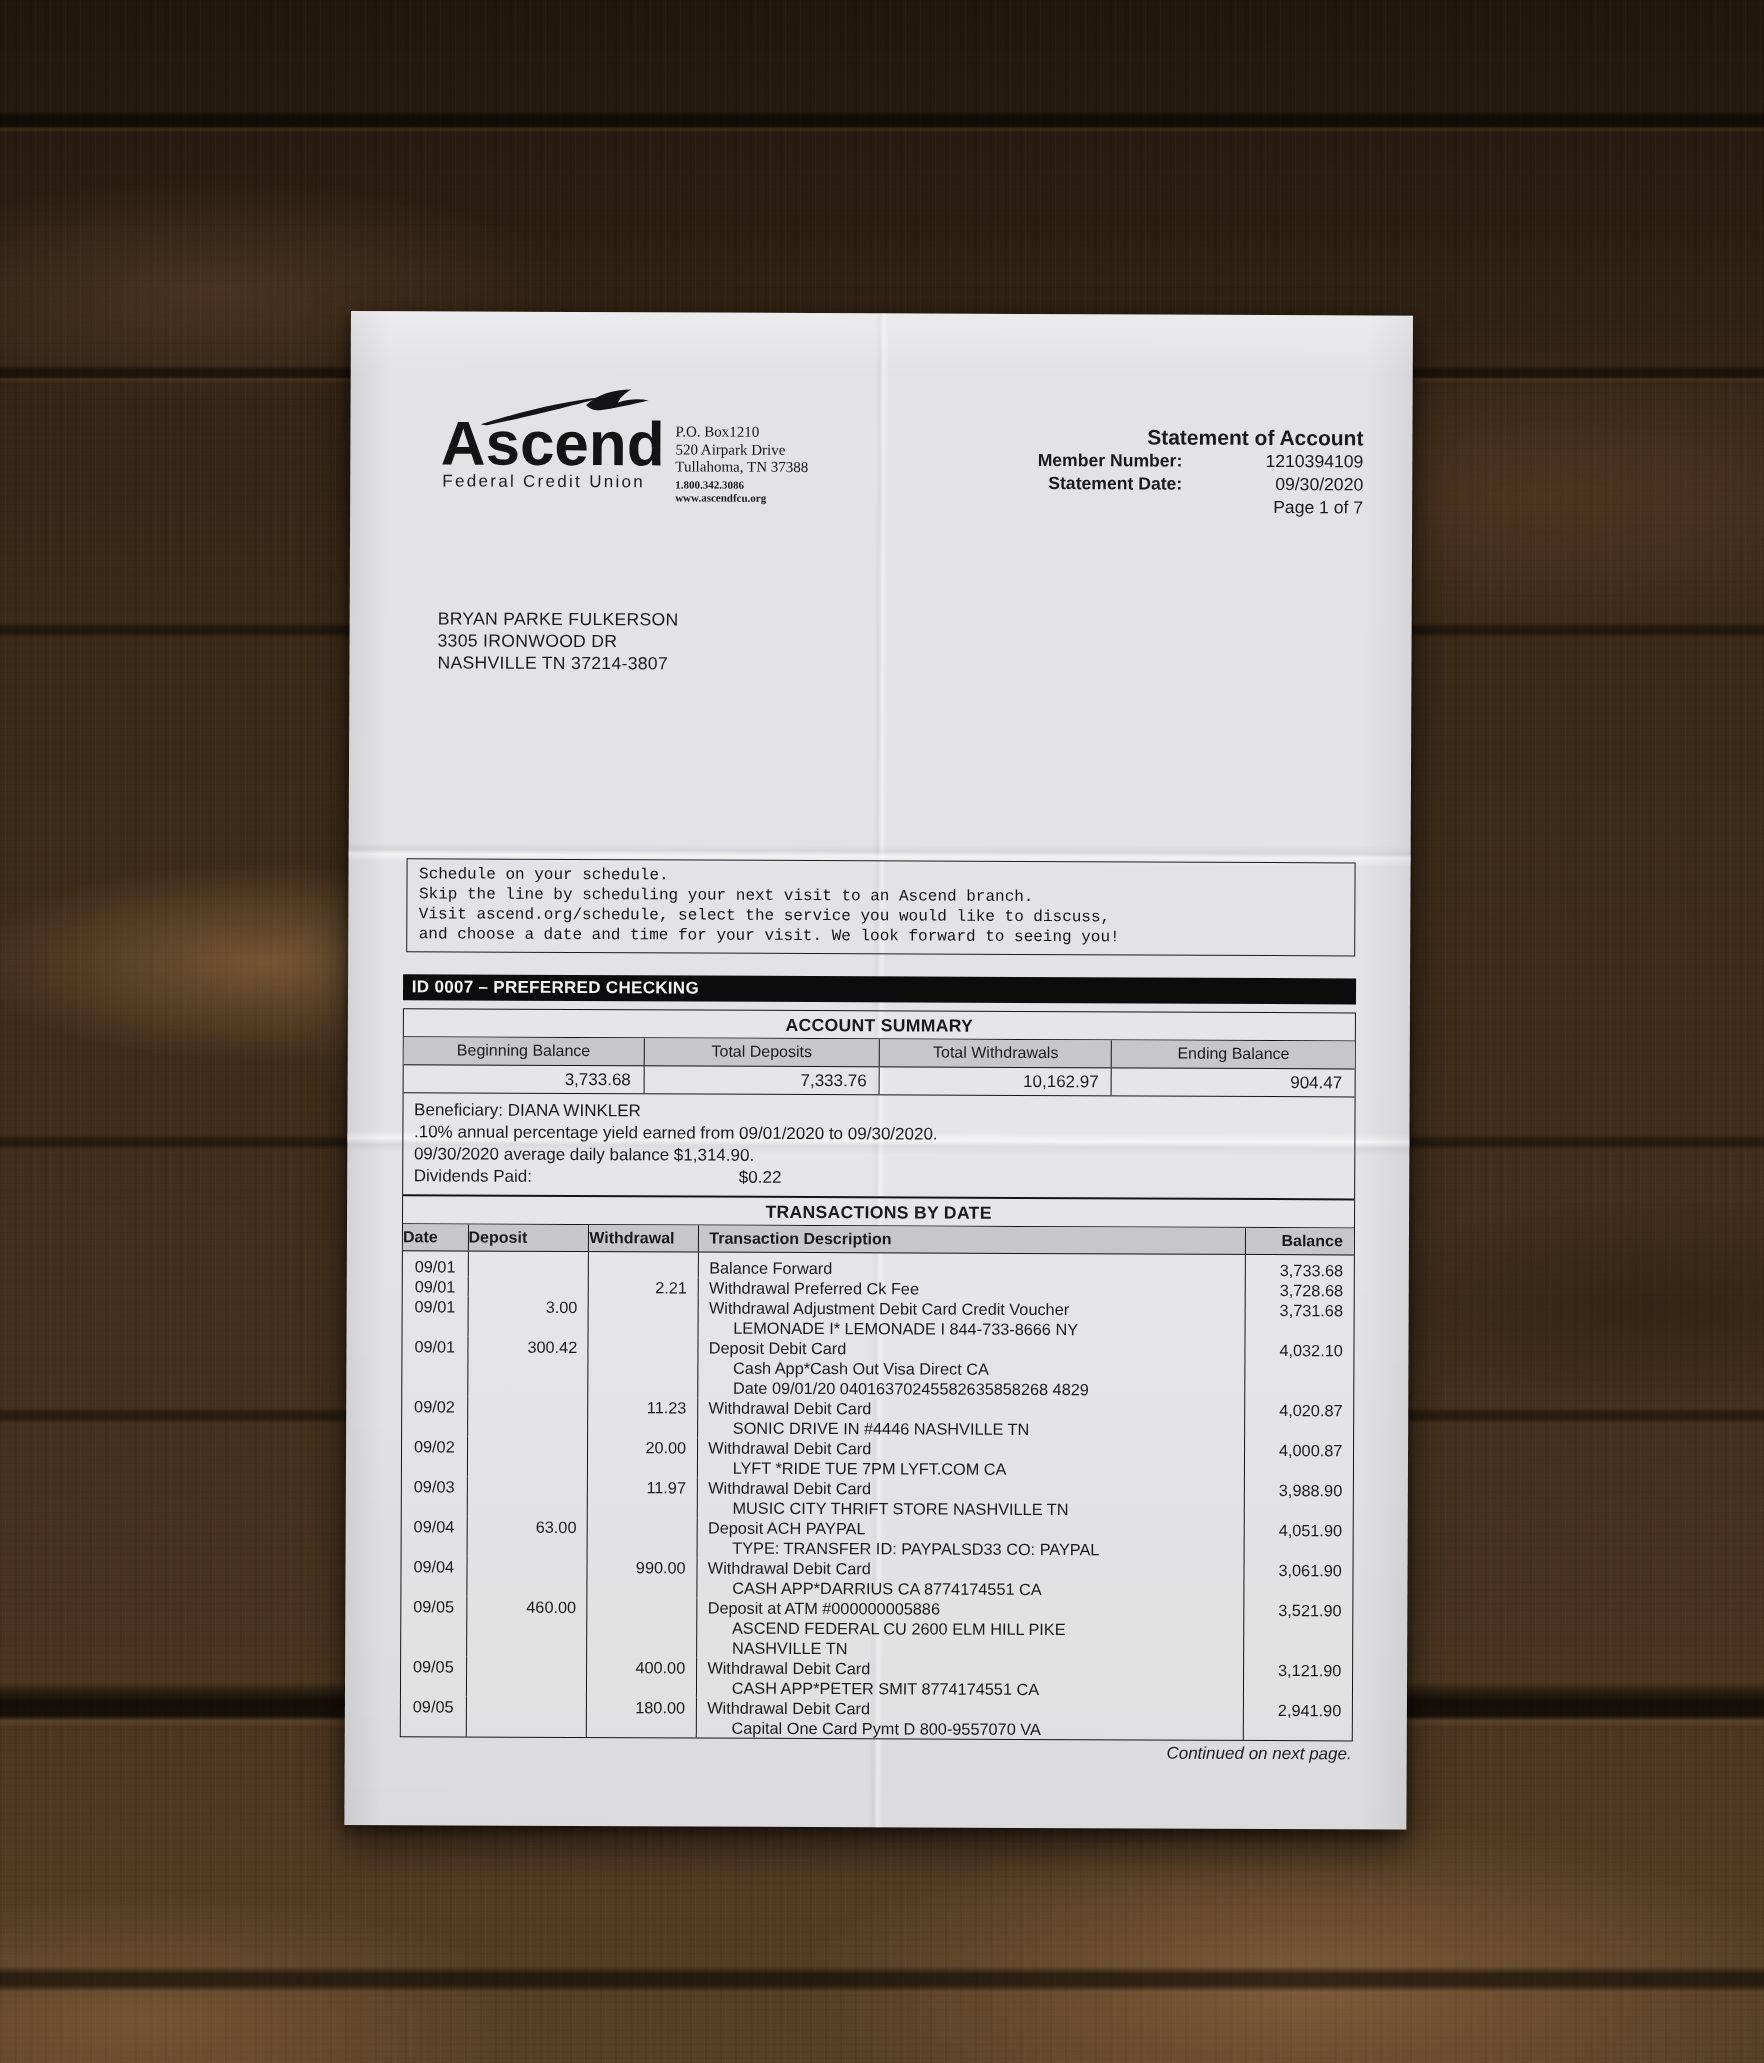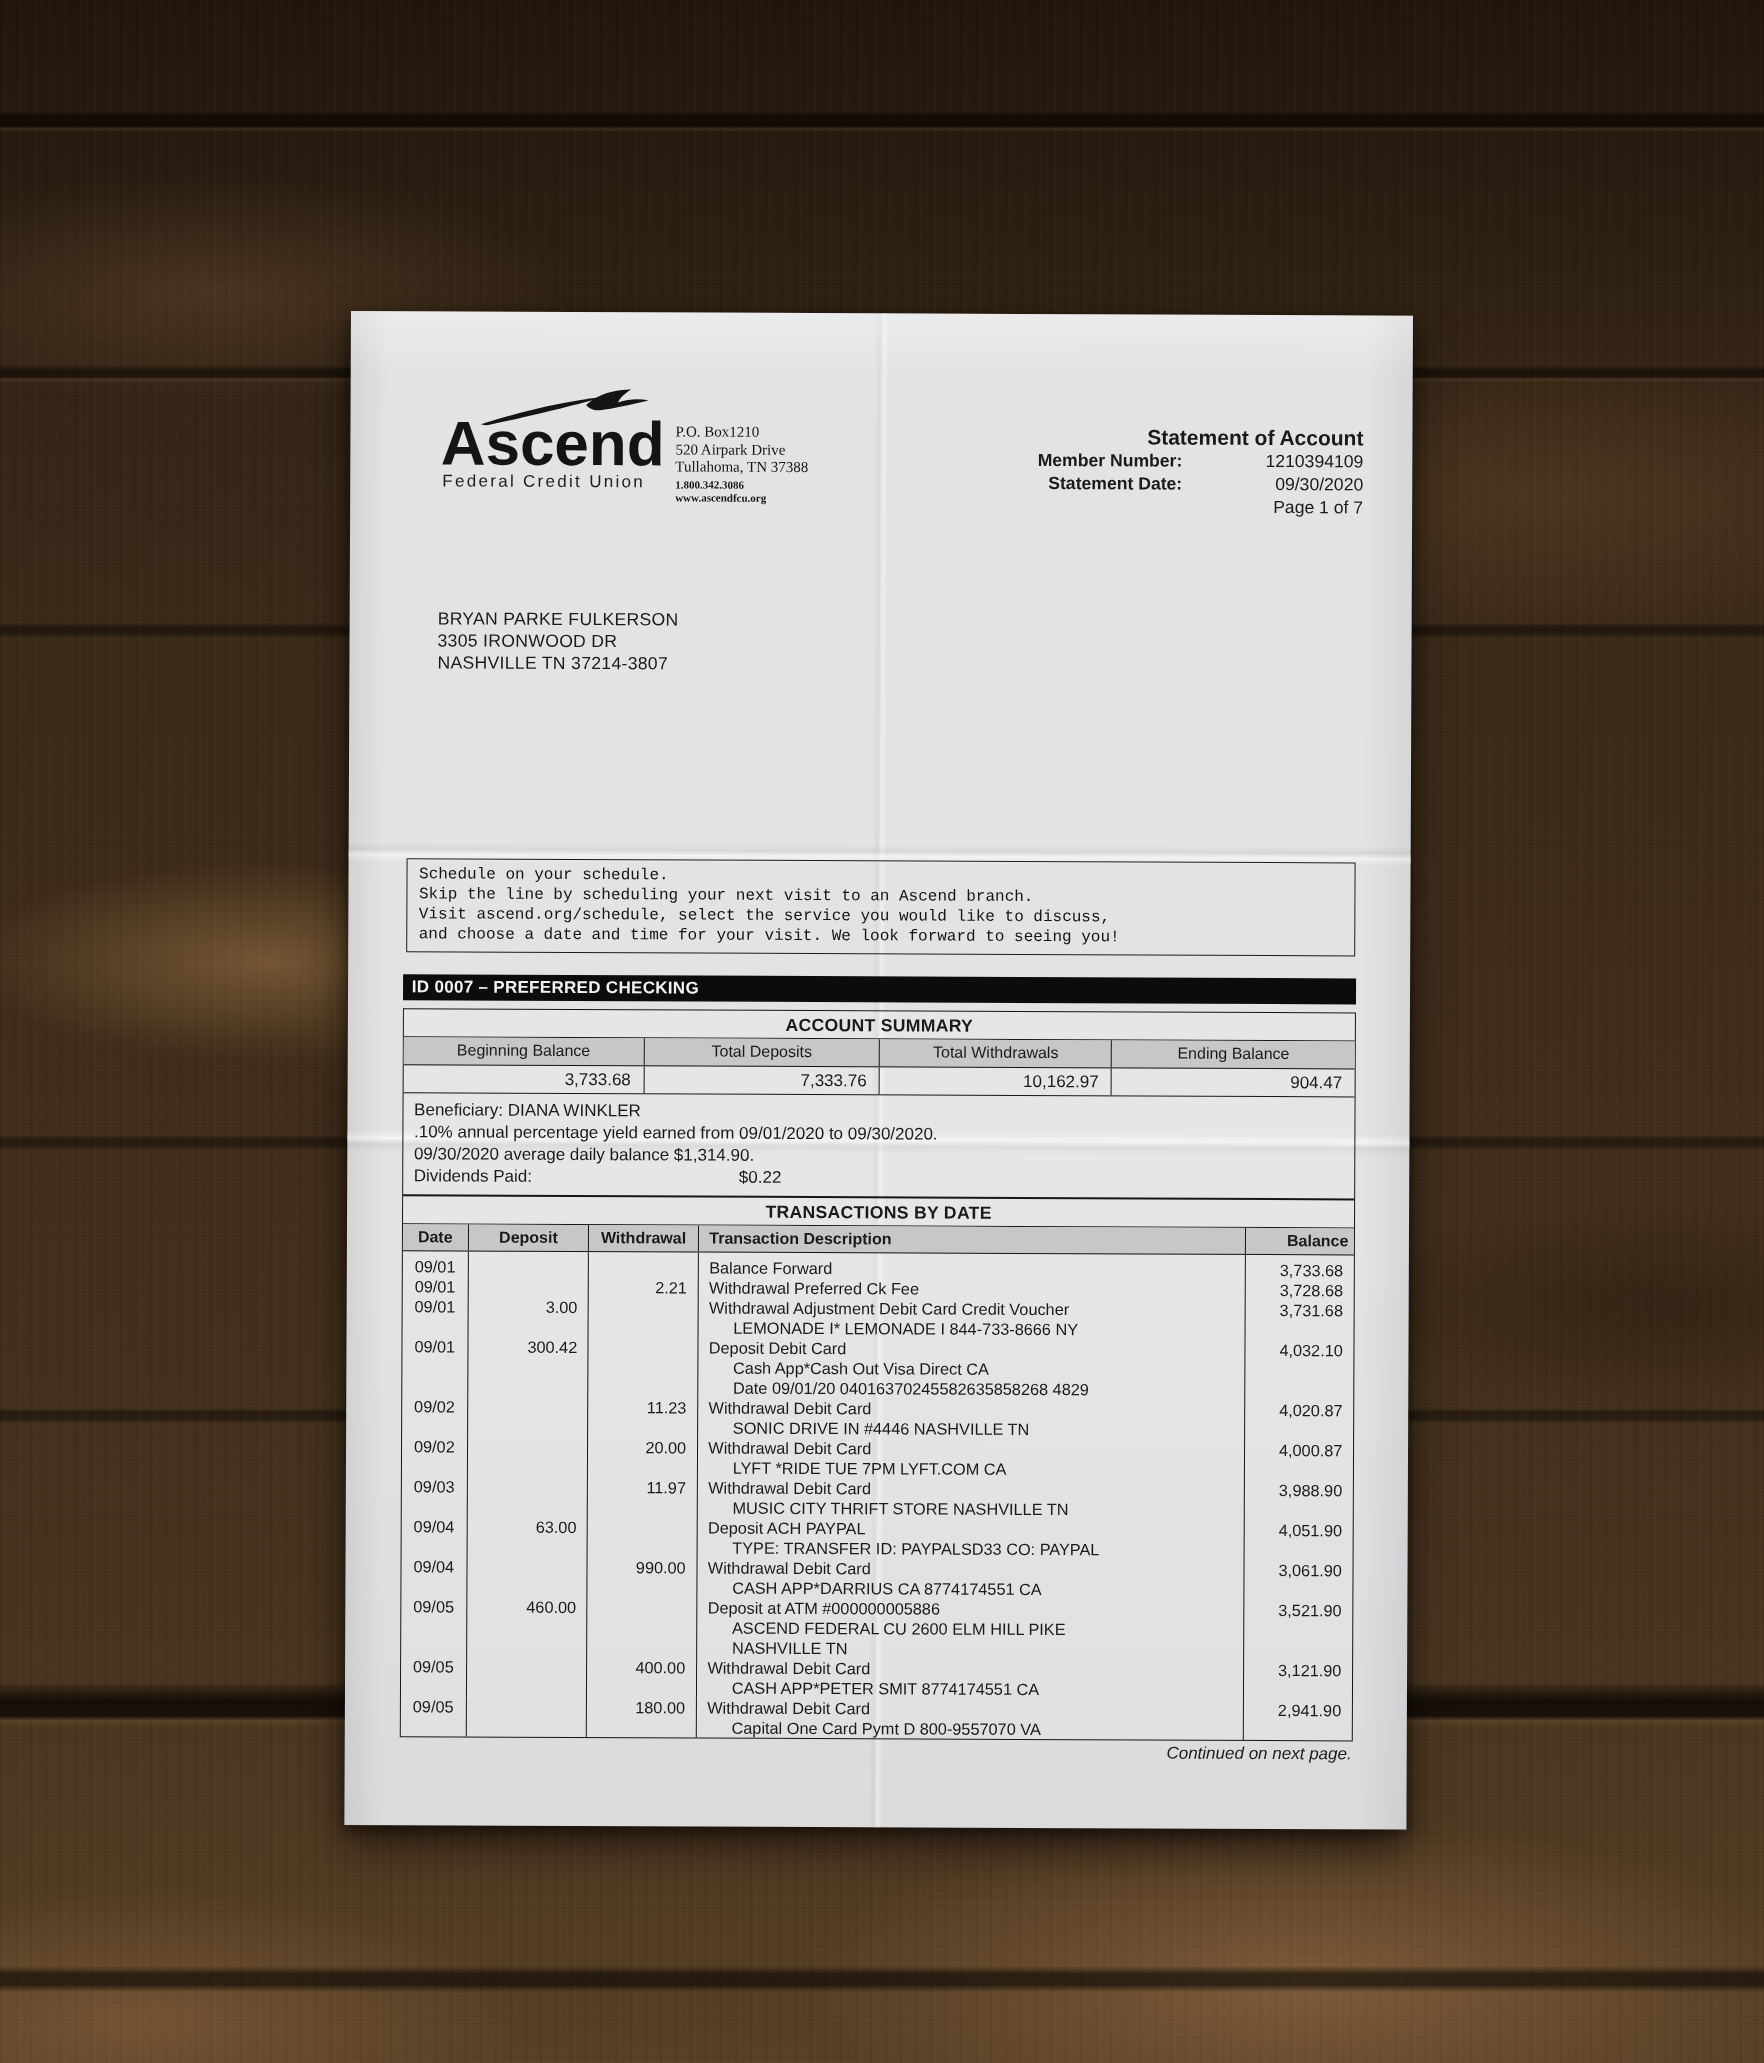--- a/index.html
+++ b/index.html
@@ -83,21 +83,21 @@
   .sum-head{background:#c7c7c9;border-bottom:1.8px solid #161616;}
   .sum-head .cell{height:26.5px;line-height:26.5px;text-align:center;font-size:16px;font-weight:400;border-right:1.8px solid #161616;}
   .sum-head .cell:last-child{border-right:none;}
   .sum-vals{border-bottom:1.8px solid #161616;}
   .sum-vals .cell{height:27px;line-height:27px;text-align:right;font-size:17px;padding-right:12.4px;border-right:1.8px solid #161616;}
   .sum-vals .cell:last-child{border-right:none;}
   .detail-block{padding:6.2px 10.6px 7px 10.6px;font-size:17px;line-height:22px;border-bottom:2.6px solid #161616;}
   .detail-block .line{white-space:nowrap;}
   .div-label{display:inline-block;width:325px;}
   .tx-head{display:grid;grid-template-columns:6.9% 12.7% 11.5% 57.5% 11.4%;background:#c7c7c9;border-bottom:1.8px solid #161616;}
-  .tx-head .cell{height:26.5px;line-height:26.5px;text-align:center;font-size:16px;font-weight:700;border-right:1.8px solid #161616;overflow:hidden;}
+  .tx-head .cell{height:26.5px;line-height:26.5px;font-size:16px;font-weight:700;border-right:1.8px solid #161616;overflow:hidden;}
   .tx-head .cell:last-child{border-right:none;margin-left:36px;}
   .tx-head .cell:nth-child(4){text-align:left;padding-left:10.6px;}
   .tx-body{min-height:478px;}
   .tx-row{display:grid;grid-template-columns:6.9% 12.7% 11.5% 57.5% 11.4%;}
   .tx-row .cell{border-right:1.8px solid #161616;font-size:16.3px;line-height:20px;padding-top:0;}
   .tx-row .cell:last-child{border-right:none;}
   .tx-row:first-child .cell{padding-top:4.4px;}
   .c-date{text-align:center;}
   .c-amt{text-align:right;padding-right:10.6px;}
   .c-bal{text-align:right;padding-right:10.6px;}

